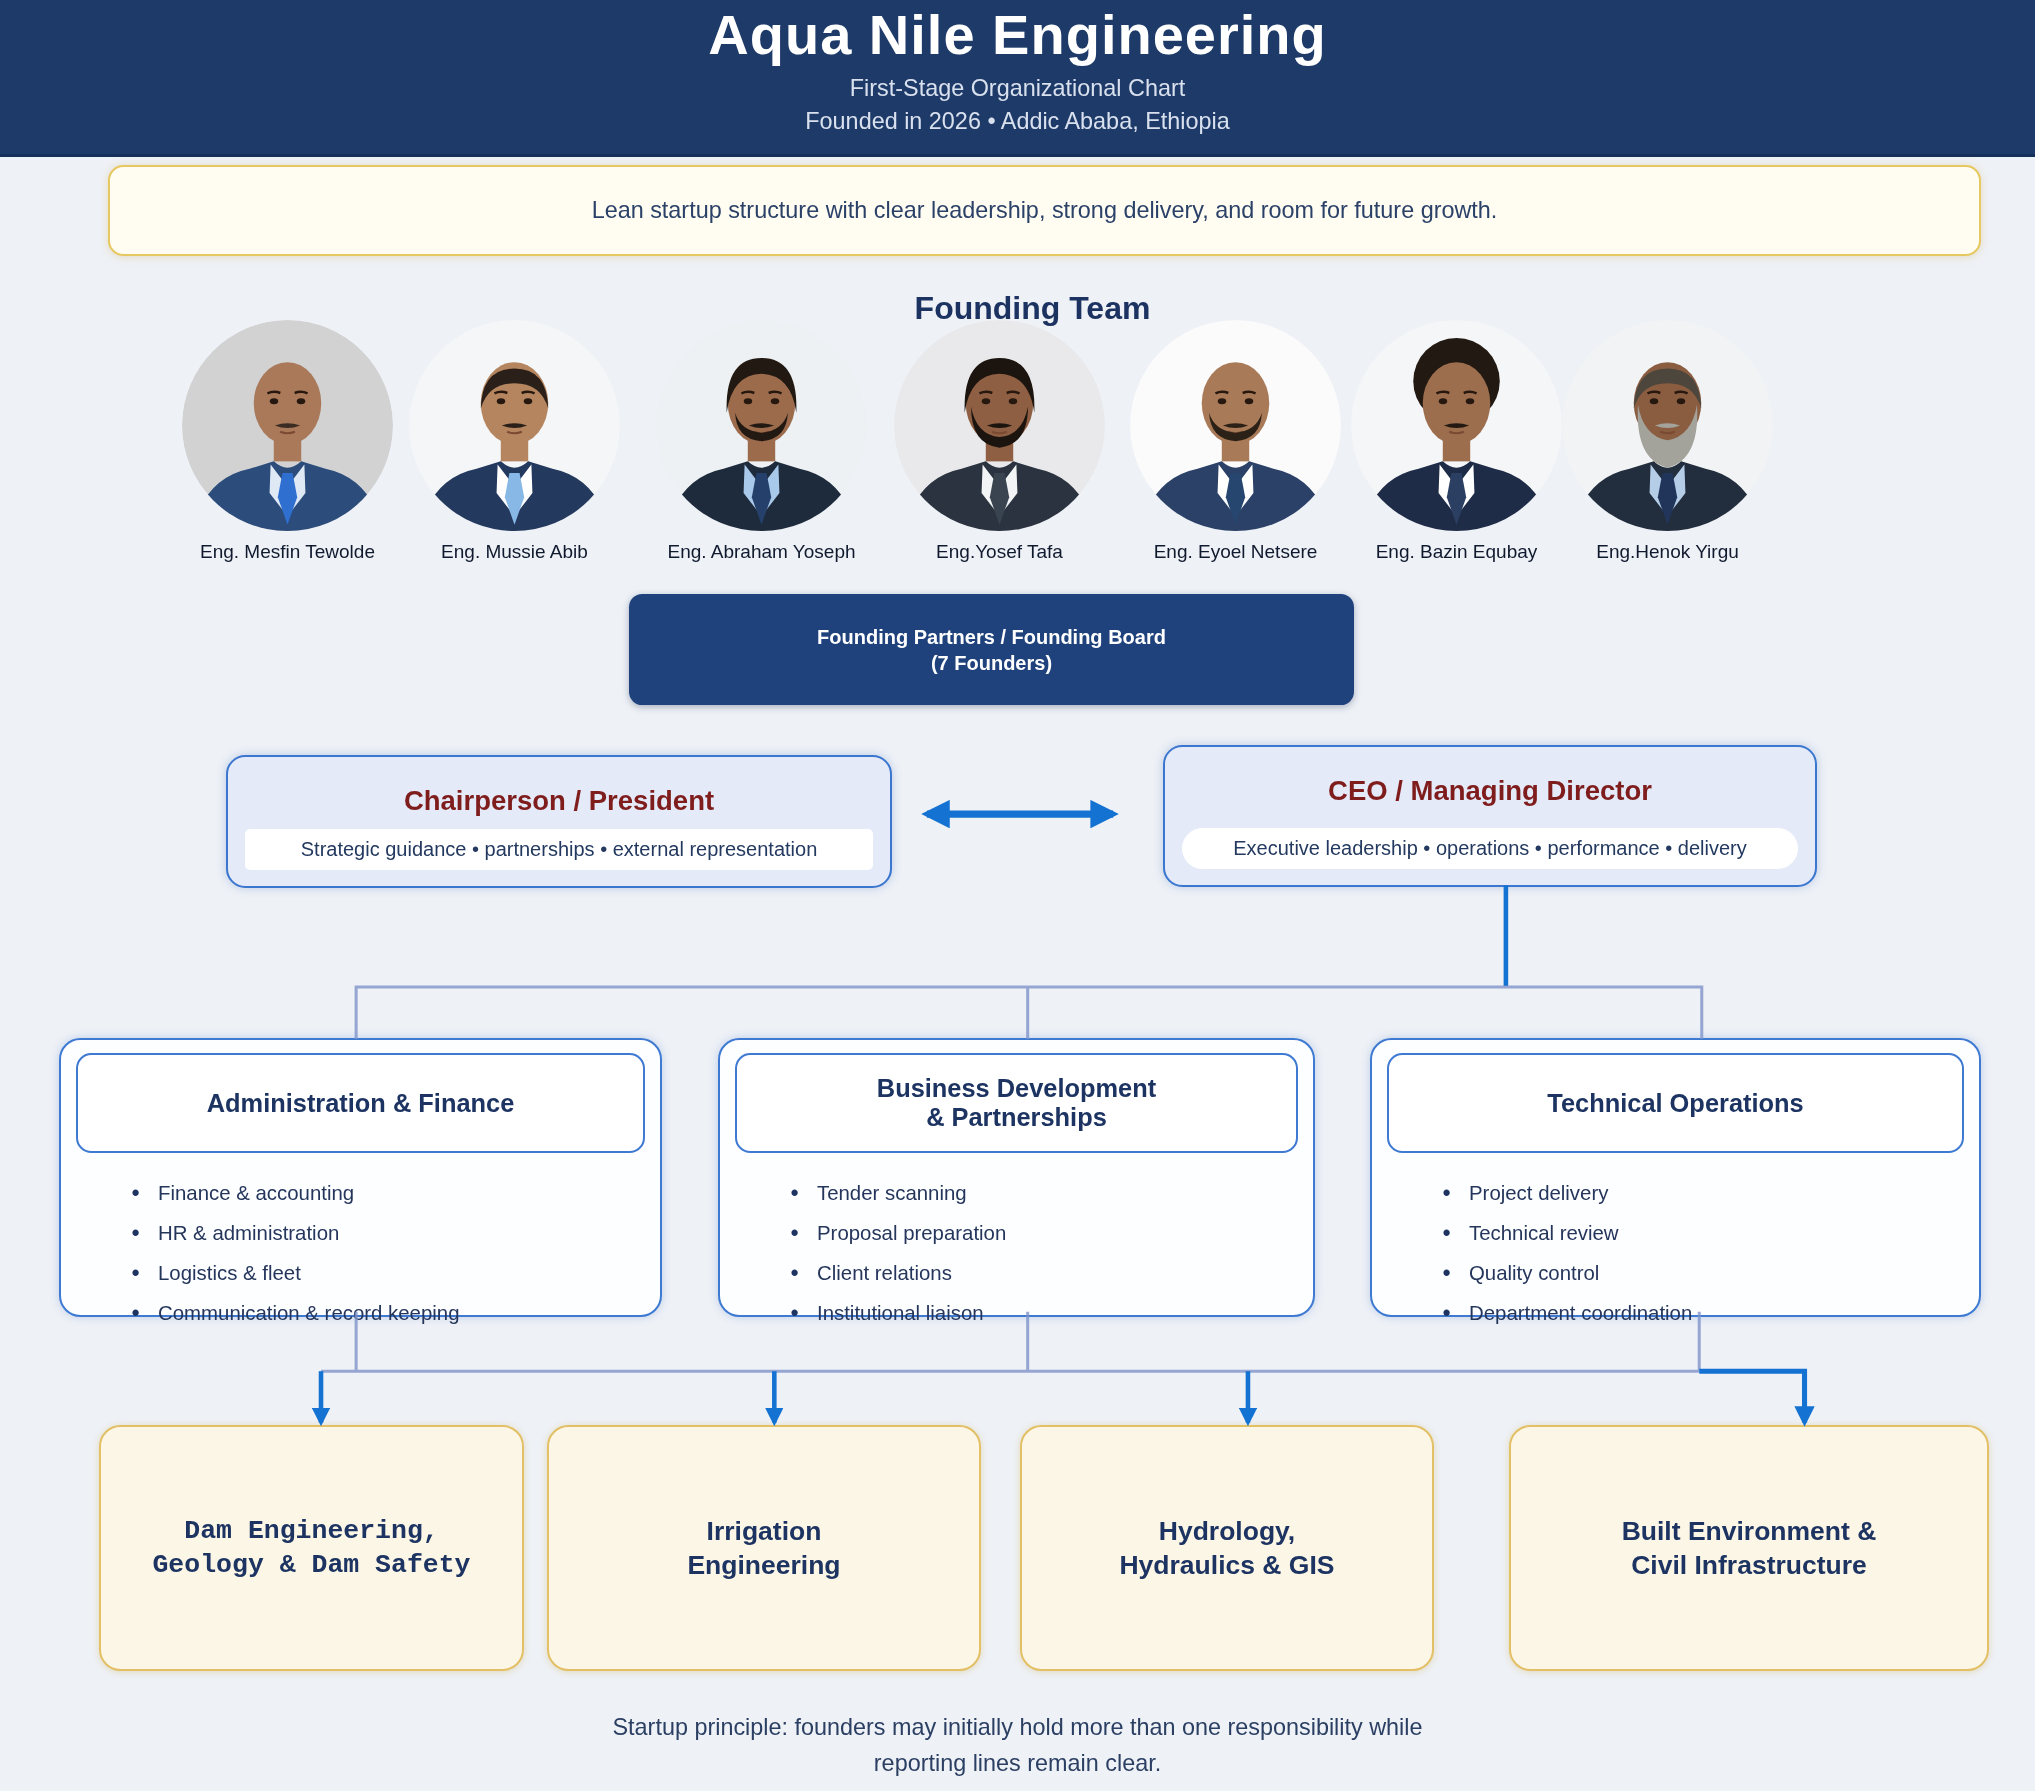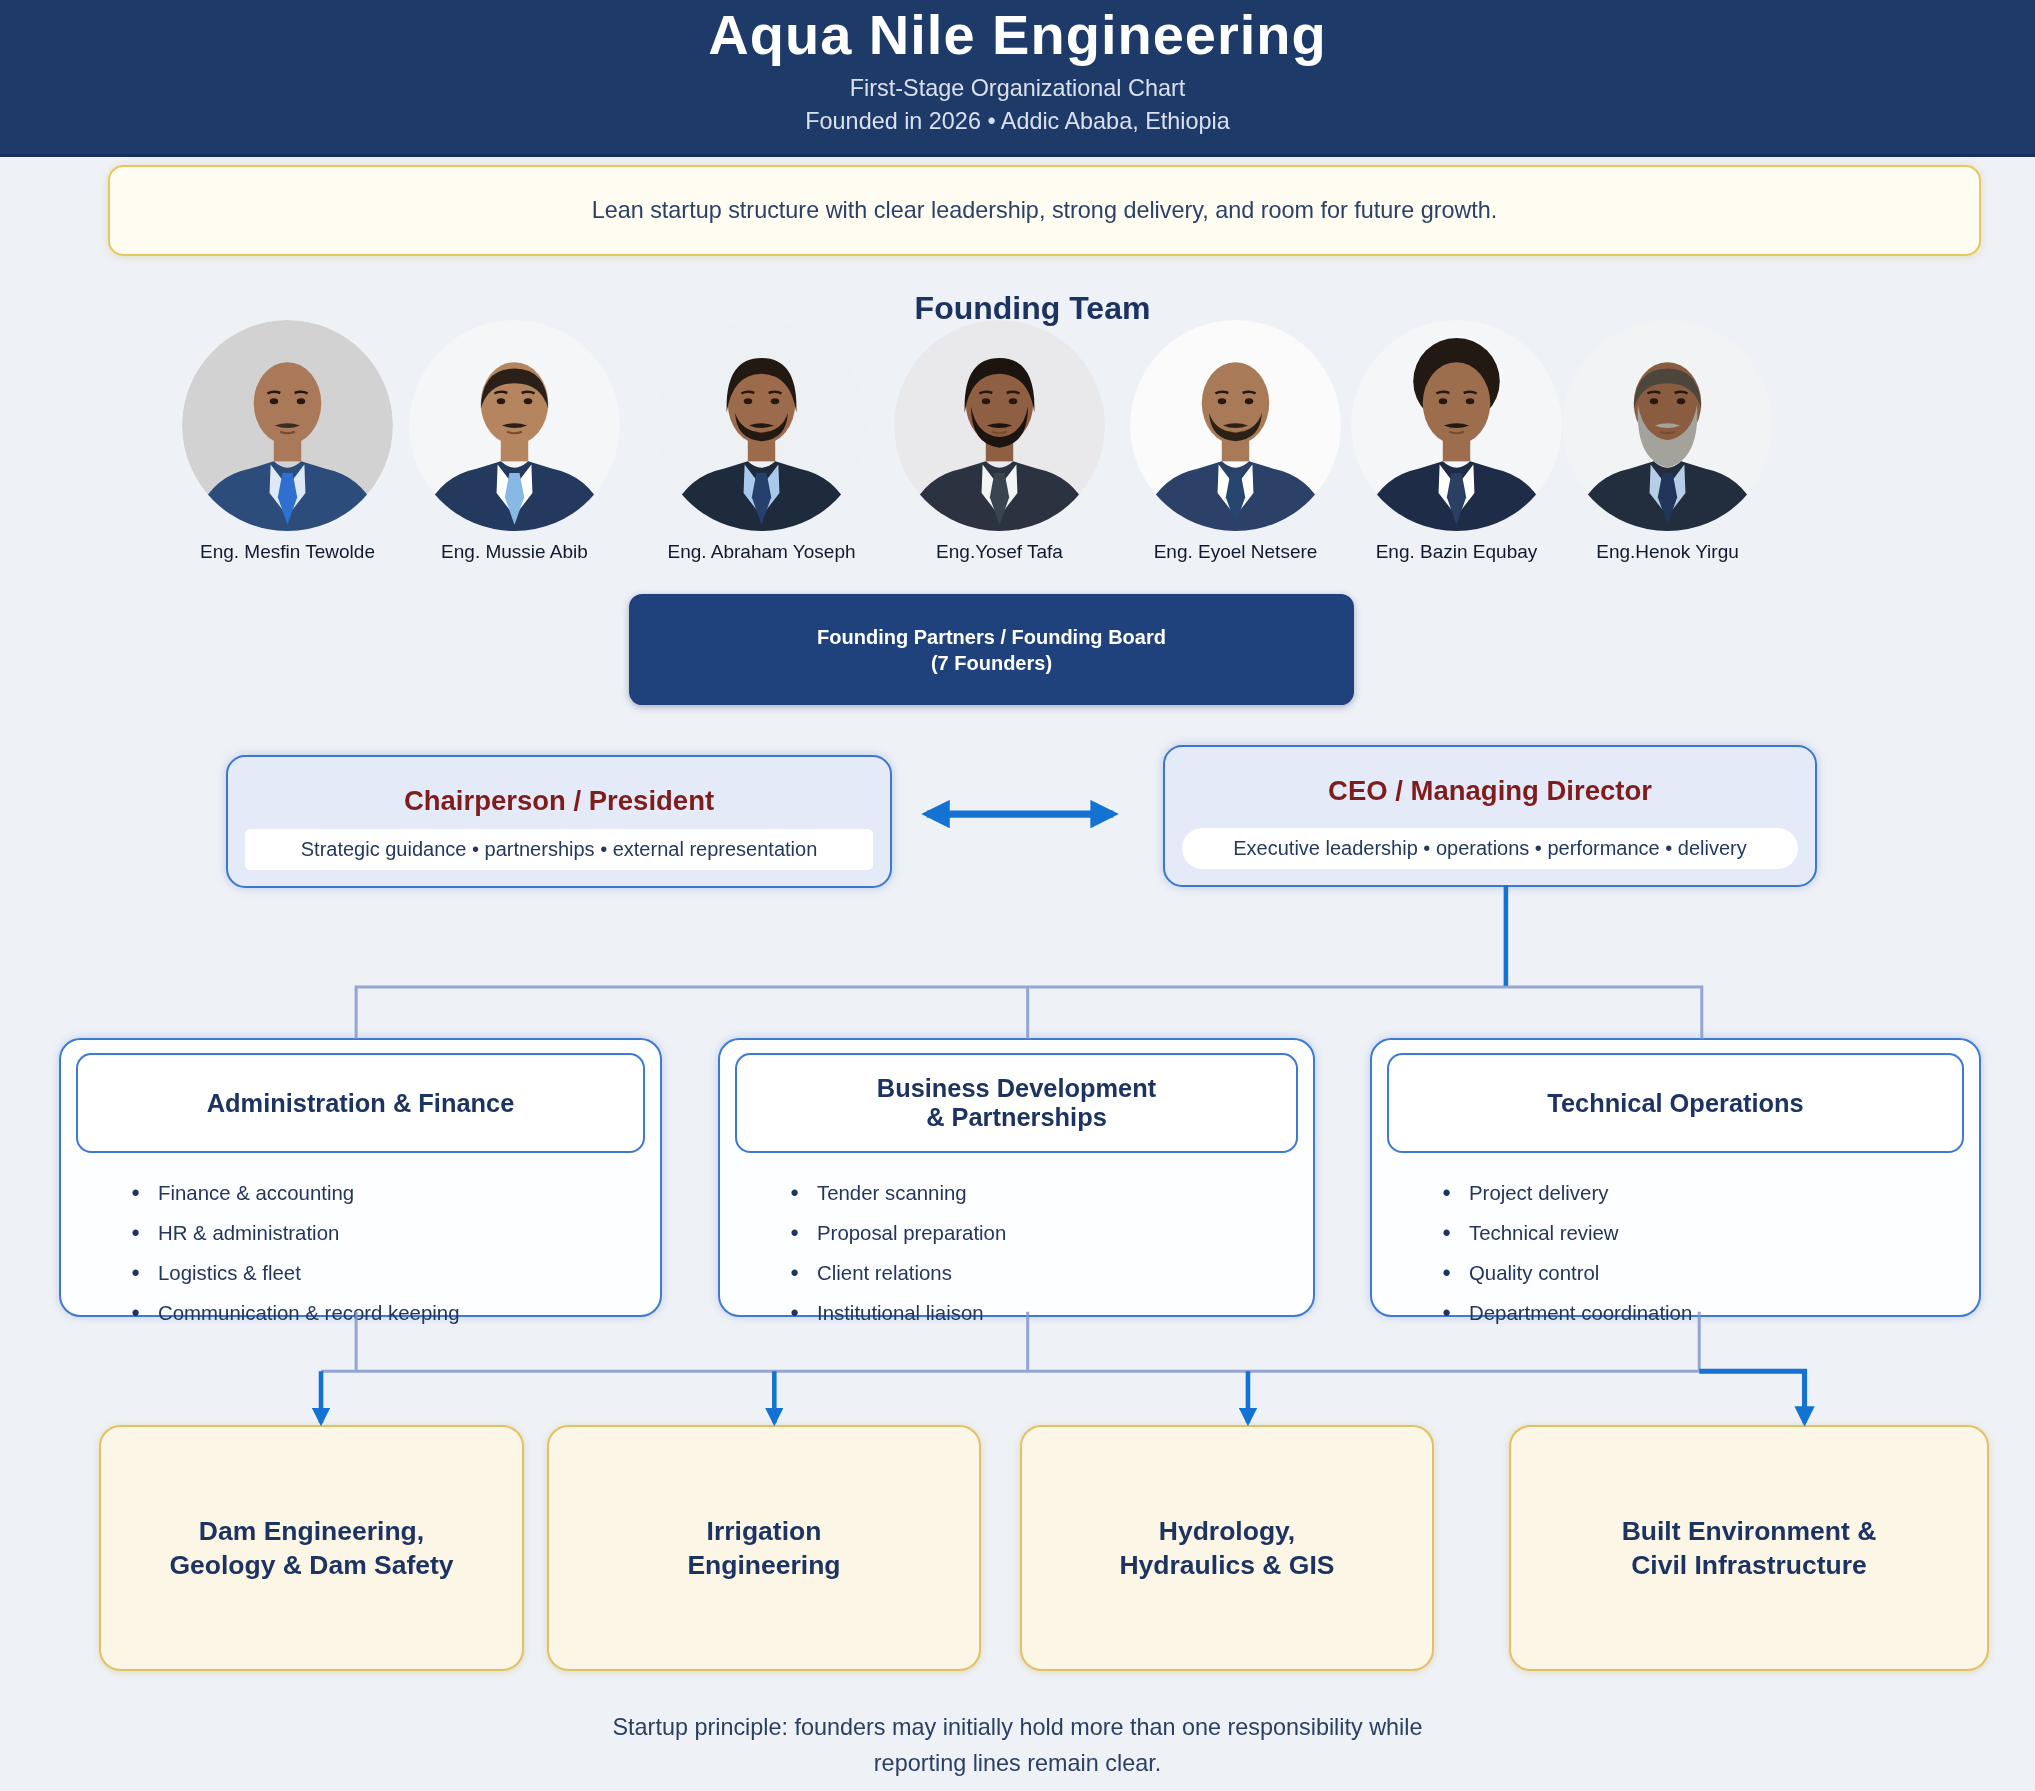--- a/index.html
+++ b/index.html
@@ -304,21 +304,21 @@
   <div class="dtitle" style="white-space: pre-line;">Technical Operations</div>
   <ul>
     <li>Project delivery</li>
     <li>Technical review</li>
     <li>Quality control</li>
     <li>Department coordination</li>
   </ul>
 </div>
 
 <div class="unit u0">
-  <span style="white-space: pre-line;">Dam Engineering,
+  <span style="white-space: pre-line; font-family: Liberation Mono, monospace;">Dam Engineering,
 Geology &amp; Dam Safety</span>
 </div>
 <div class="unit u1">
   <span style="white-space: pre-line;">Irrigation
 Engineering</span>
 </div>
 <div class="unit u2">
   <span style="white-space: pre-line;">Hydrology,
 Hydraulics &amp; GIS</span>
 </div>

